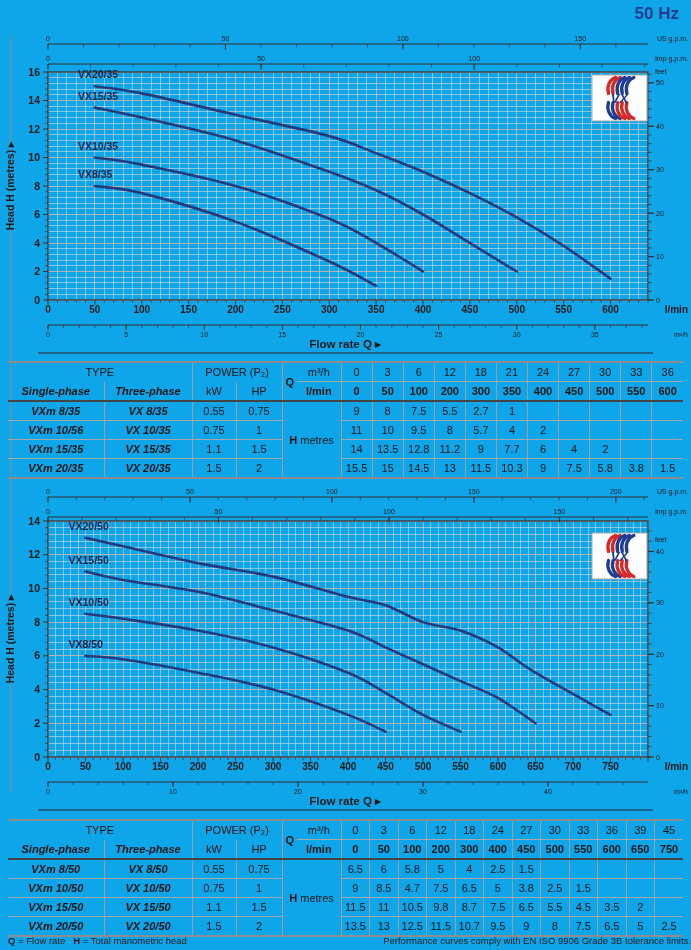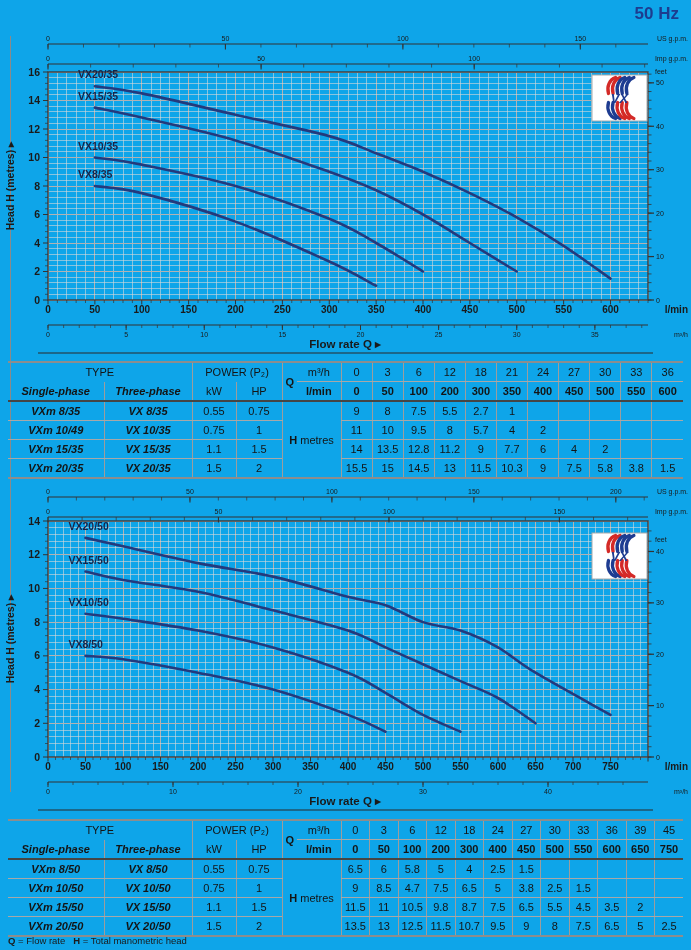--- a/index.html
+++ b/index.html
@@ -528,21 +528,21 @@
             <td class="bl bbthin">5.5</td>
             <td class="bl bbthin">2.7</td>
             <td class="bl bbthin">1</td>
             <td class="bl bbthin"></td>
             <td class="bl bbthin"></td>
             <td class="bl bbthin"></td>
             <td class="bl bbthin"></td>
             <td class="bl bbthin"></td>
           </tr>
           <tr>
-            <td class="name bbthin">VXm 10/49</td>
+            <td class="name bbthin">VXm 10/56</td>
             <td class="name bl bbthin">VX 10/35</td>
             <td class="bl bbthin">0.75</td>
             <td class="bl bbthin">1</td>
             <td class="bl bbthin">11</td>
             <td class="bl bbthin">10</td>
             <td class="bl bbthin">9.5</td>
             <td class="bl bbthin">8</td>
             <td class="bl bbthin">5.7</td>
             <td class="bl bbthin">4</td>
             <td class="bl bbthin">2</td>
@@ -1154,14 +1154,15 @@
             <td class="bl">6.5</td>
             <td class="bl">5</td>
             <td class="bl">2.5</td>
           </tr>
         </tbody>
       </table>
     </div>
 
   <div class="footer">
     <div><b>Q</b><span> = Flow rate</span>&nbsp;&nbsp;&nbsp;<b>H</b><span> = Total manometric head</span></div>
+    <div>Performance curves comply with EN ISO 9906 Grade 3B tolerance limits.</div>
   </div>
 </div>
 
 </body></html>

